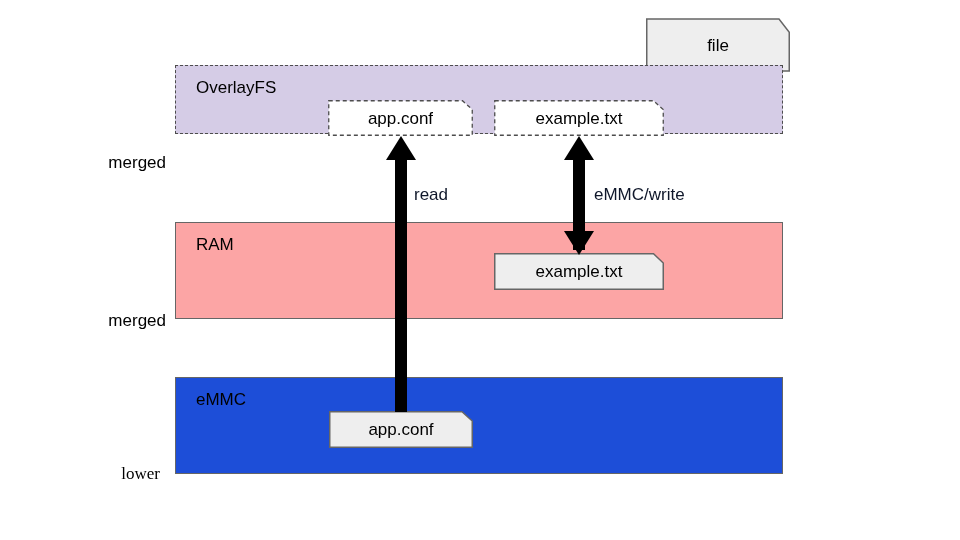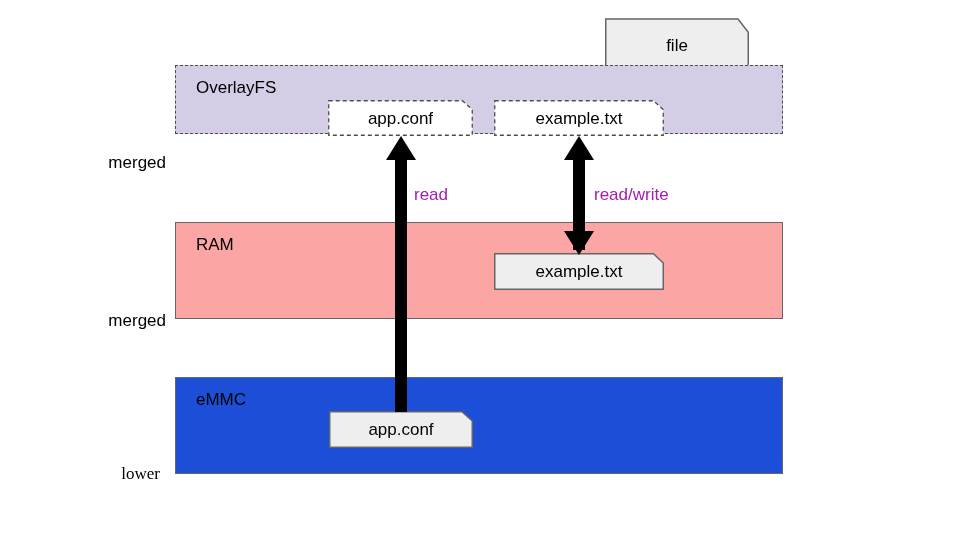--- a/index.html
+++ b/index.html
@@ -99,21 +99,21 @@
     height: 100%;
     overflow: visible;
   }
   .filebox .fb-label {
     position: relative;
     z-index: 2;
   }
 
   
   #file-legend {
-    left: 605px;
+    left: 646px;
     top: 18px;
     width: 144px;
     height: 54px;
     justify-content: center;
   }
 
   
   #merged-appconf {
     left: 328px;
     top: 100px;
@@ -150,21 +150,21 @@
     top: 0;
     width: 960px;
     height: 540px;
     pointer-events: none;
   }
 
   .arrow-label {
     position: absolute;
     font-size: 17px;
     line-height: 1;
-    color: #a21caf;
+    color: #0f172a;
     white-space: nowrap;
   }
   #label-read { left: 414px; top: 186px; }
   #label-readwrite { left: 594px; top: 186px; }
 </style>
 </head>
 <body>
 
 <div id="canvas">
 
@@ -227,15 +227,15 @@
     </g>
 
     <g>
       <rect x="573" y="152" width="12" height="98" fill="#000000"></rect>
       <polygon points="579,136 564,160 594,160" fill="#000000"></polygon>
       <polygon points="579,255 564,231 594,231" fill="#000000"></polygon>
     </g>
   </svg>
 
   <div class="arrow-label" id="label-read">read</div>
-  <div class="arrow-label" id="label-readwrite">read/write</div>
+  <div class="arrow-label" id="label-readwrite">eMMC/write</div>
 
 </div>
 
 </body></html>

